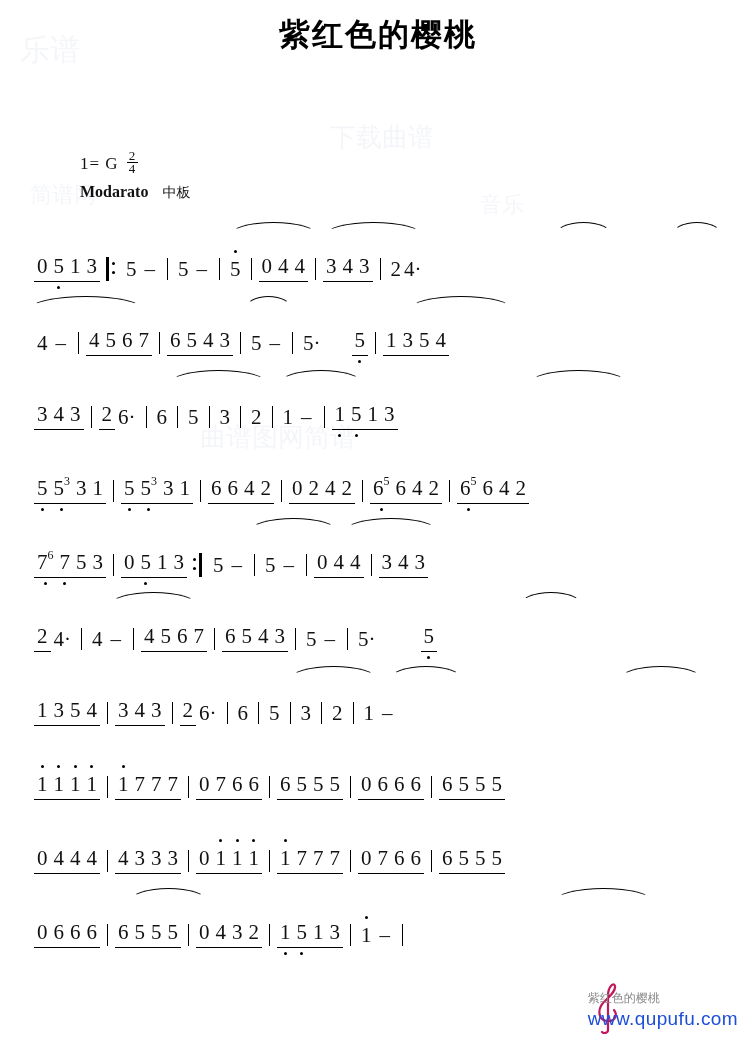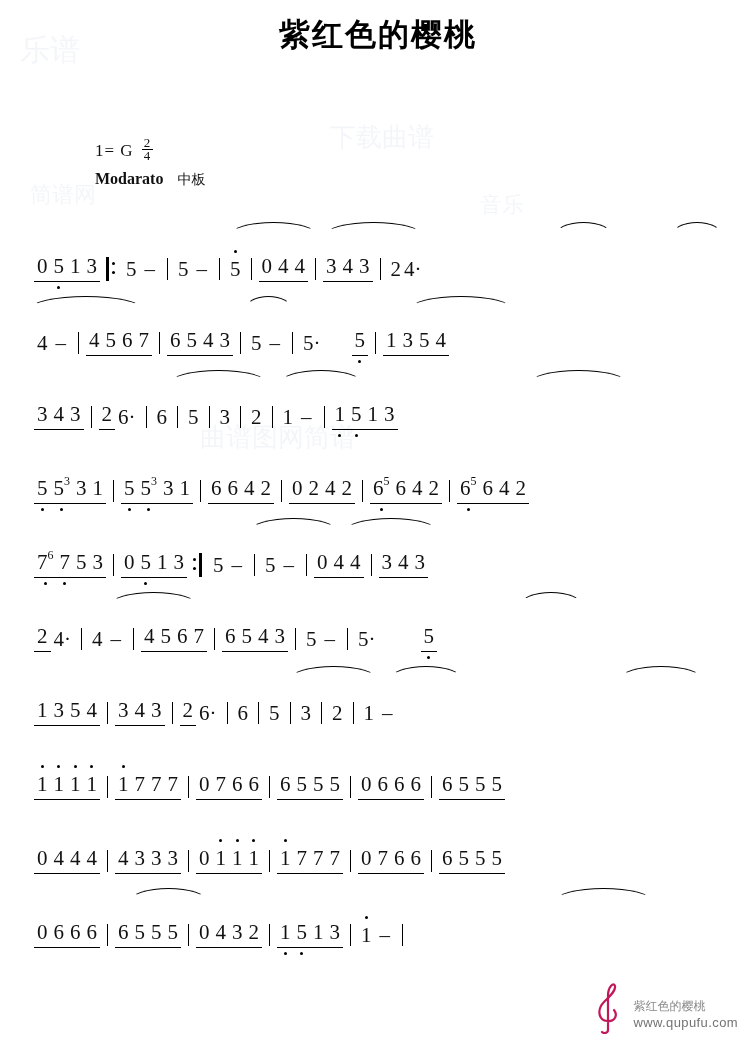--- a/index.html
+++ b/index.html
@@ -30,23 +30,22 @@
     color: #000;
   }
   .meta {
     position: relative;
     height: 70px;
     margin-top: 78px;
   }
   .key-block {
     position: absolute;
     left: 80px;
-    top: 4px;
+    top: 17px;
     font-family: "Liberation Serif", serif;
-    margin-left: 15px;
   }
   .key-line {
     font-size: 17px;
     letter-spacing: 1px;
     display: flex;
     align-items: center;
     gap: 4px;
   }
   .frac {
     display: inline-flex;
@@ -192,21 +191,21 @@
     position: absolute;
     right: 18px;
     bottom: 8px;
     text-align: left;
     color: #8a8a8a;
     font-family: "Liberation Sans", sans-serif;
     font-size: 13px;
     line-height: 1.35;
   }
   .watermark .wm-top { font-size: 12px; }
-  .watermark .wm-url { font-size: 13px; color: #737373; letter-spacing: .4px; }
+  .watermark .wm-url { font-size: 19px; color: #1d4ed8; letter-spacing: .4px; }
   .clef {
     position: absolute;
     right: 128px;
     bottom: 6px;
     width: 40px;
     height: 56px;
   }
   .bg-ghost {
     position: absolute;
     inset: 0;

